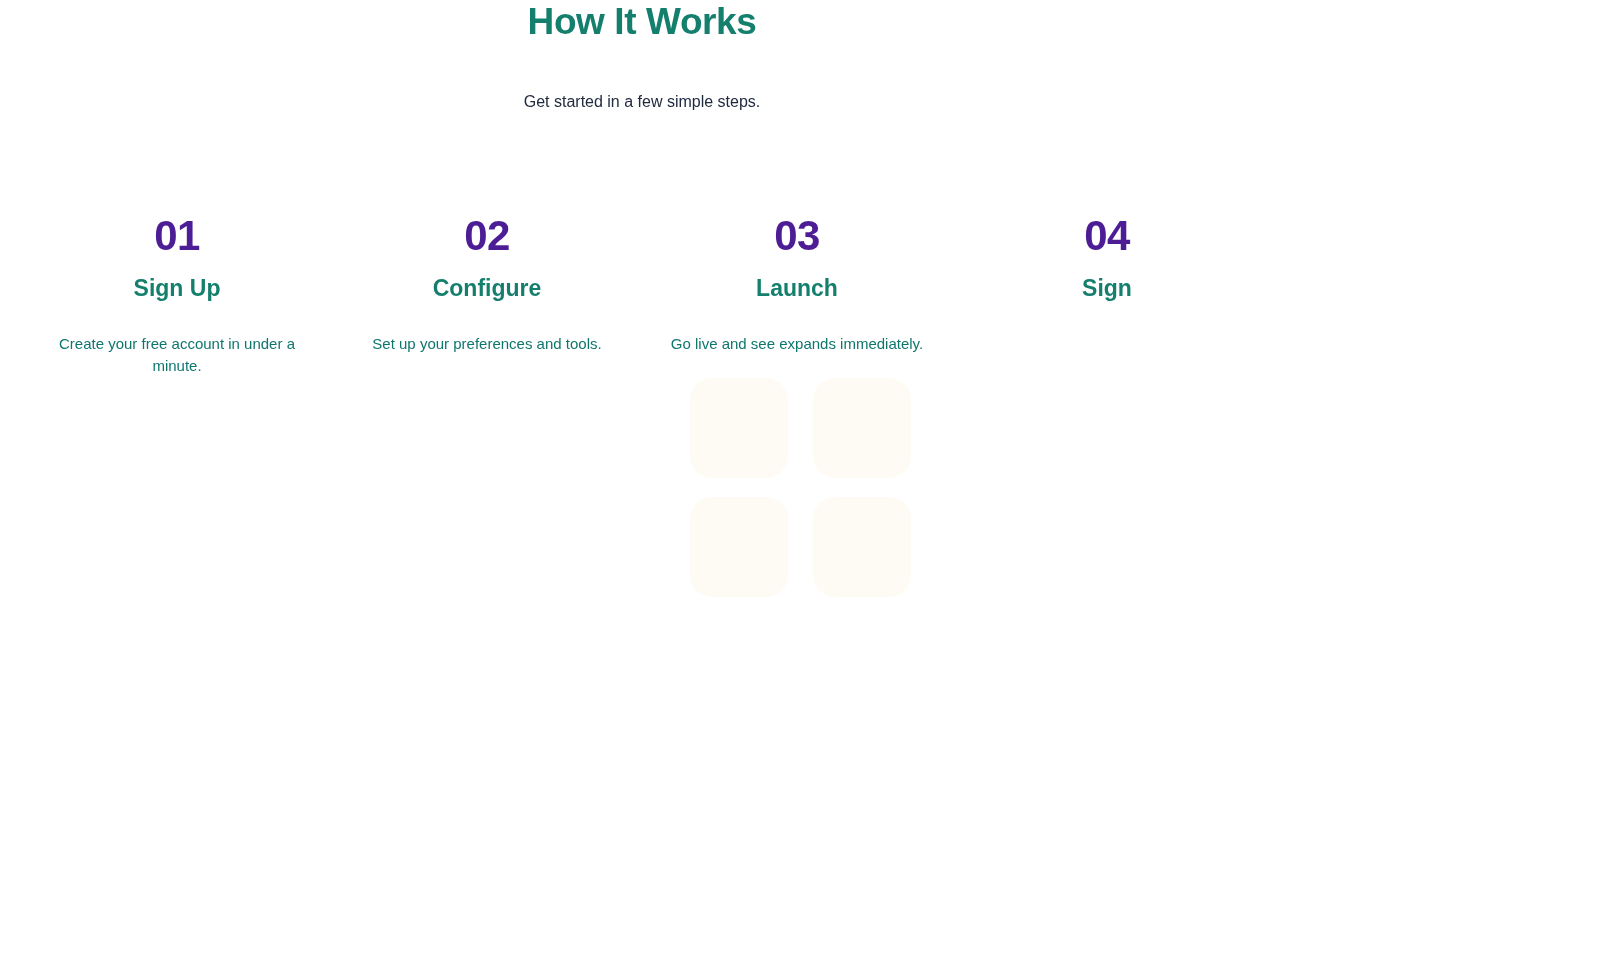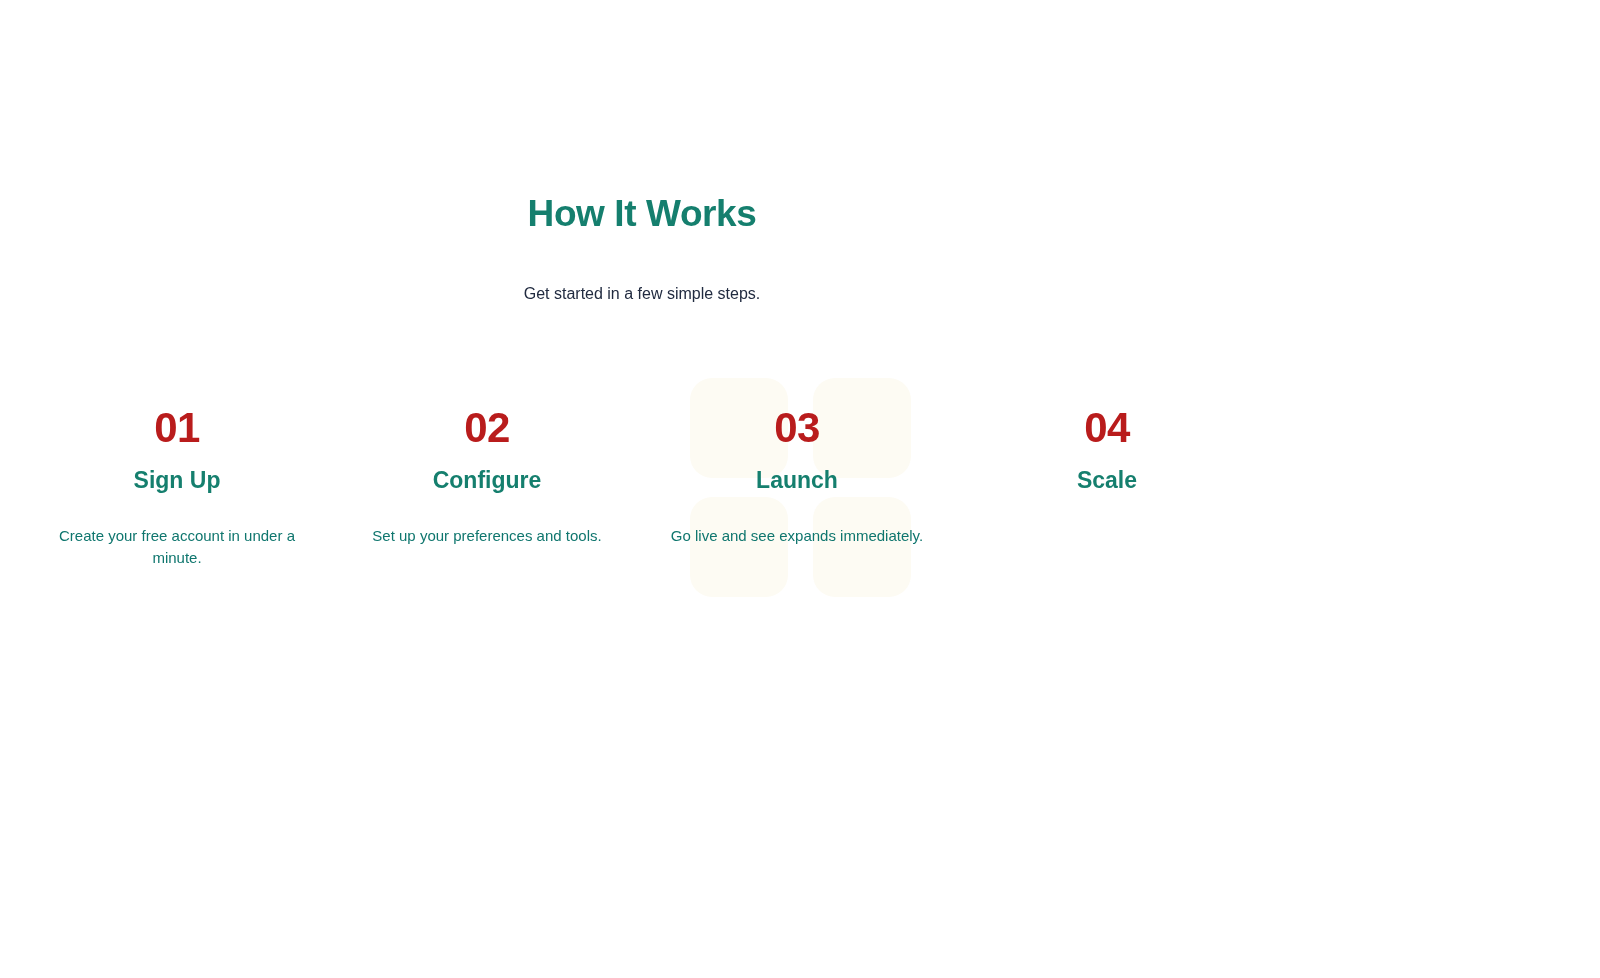--- a/index.html
+++ b/index.html
@@ -33,21 +33,20 @@
   .deco-tile {
     background: #fdfbf3;
     border-radius: 22px;
   }
 
   
   #how-it-works-section {
     position: relative;
     z-index: 1;
     width: 1284px;
-    padding-top: 192px;
     box-sizing: border-box;
   }
 
   #section-heading {
     margin: 0;
     text-align: center;
     color: #157f6e;
     font-size: 37px;
     font-weight: bold;
     line-height: 1.18;
@@ -75,21 +74,21 @@
     align-items: start;
   }
 
   .step-item {
     text-align: center;
     padding: 0 18px;
     box-sizing: border-box;
   }
 
   .step-number {
-    color: #b91c1c;
+    color: #4c1d95;
     font-size: 42px;
     font-weight: bold;
     line-height: 1.05;
     letter-spacing: -0.5px;
   }
 
   .step-title {
     color: #157f6e;
     font-size: 23px;
     font-weight: bold;
@@ -136,17 +135,17 @@
     </div>
 
     <div class="step-item">
       <div class="step-number">03</div>
       <div class="step-title">Launch</div>
       <div class="step-description">Go live and see expands immediately.</div>
     </div>
 
     <div class="step-item">
       <div class="step-number">04</div>
-      <div class="step-title">Scale</div>
+      <div class="step-title">Sign</div>
     </div>
 
   </div>
 </section>
 
 </body></html>

